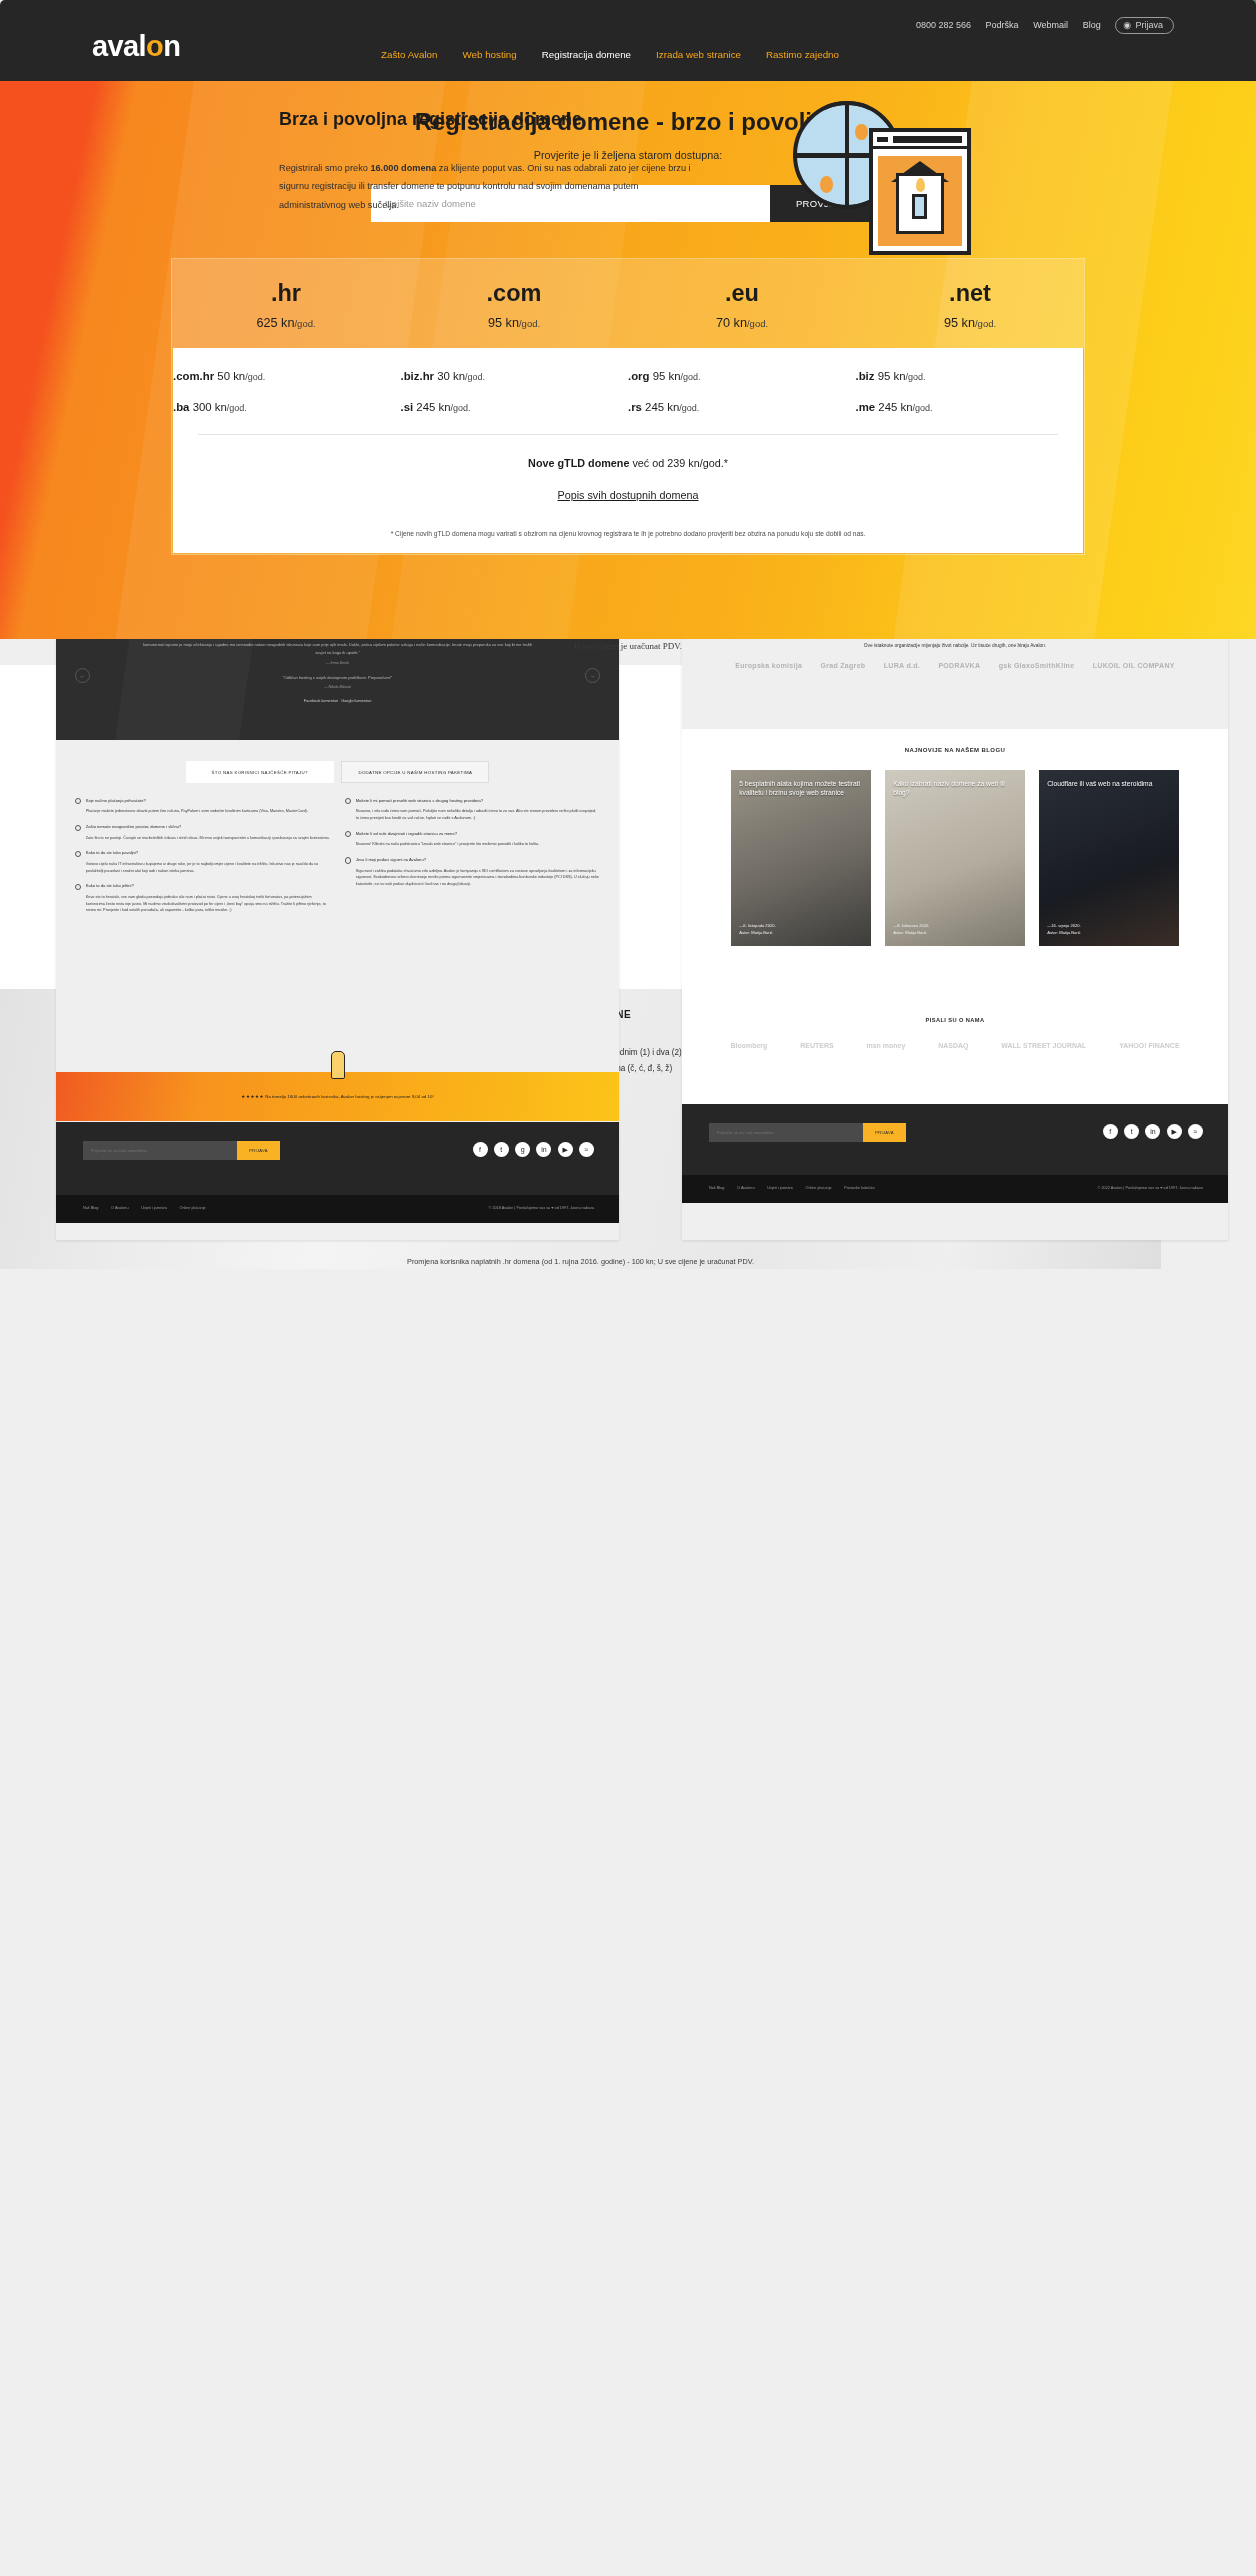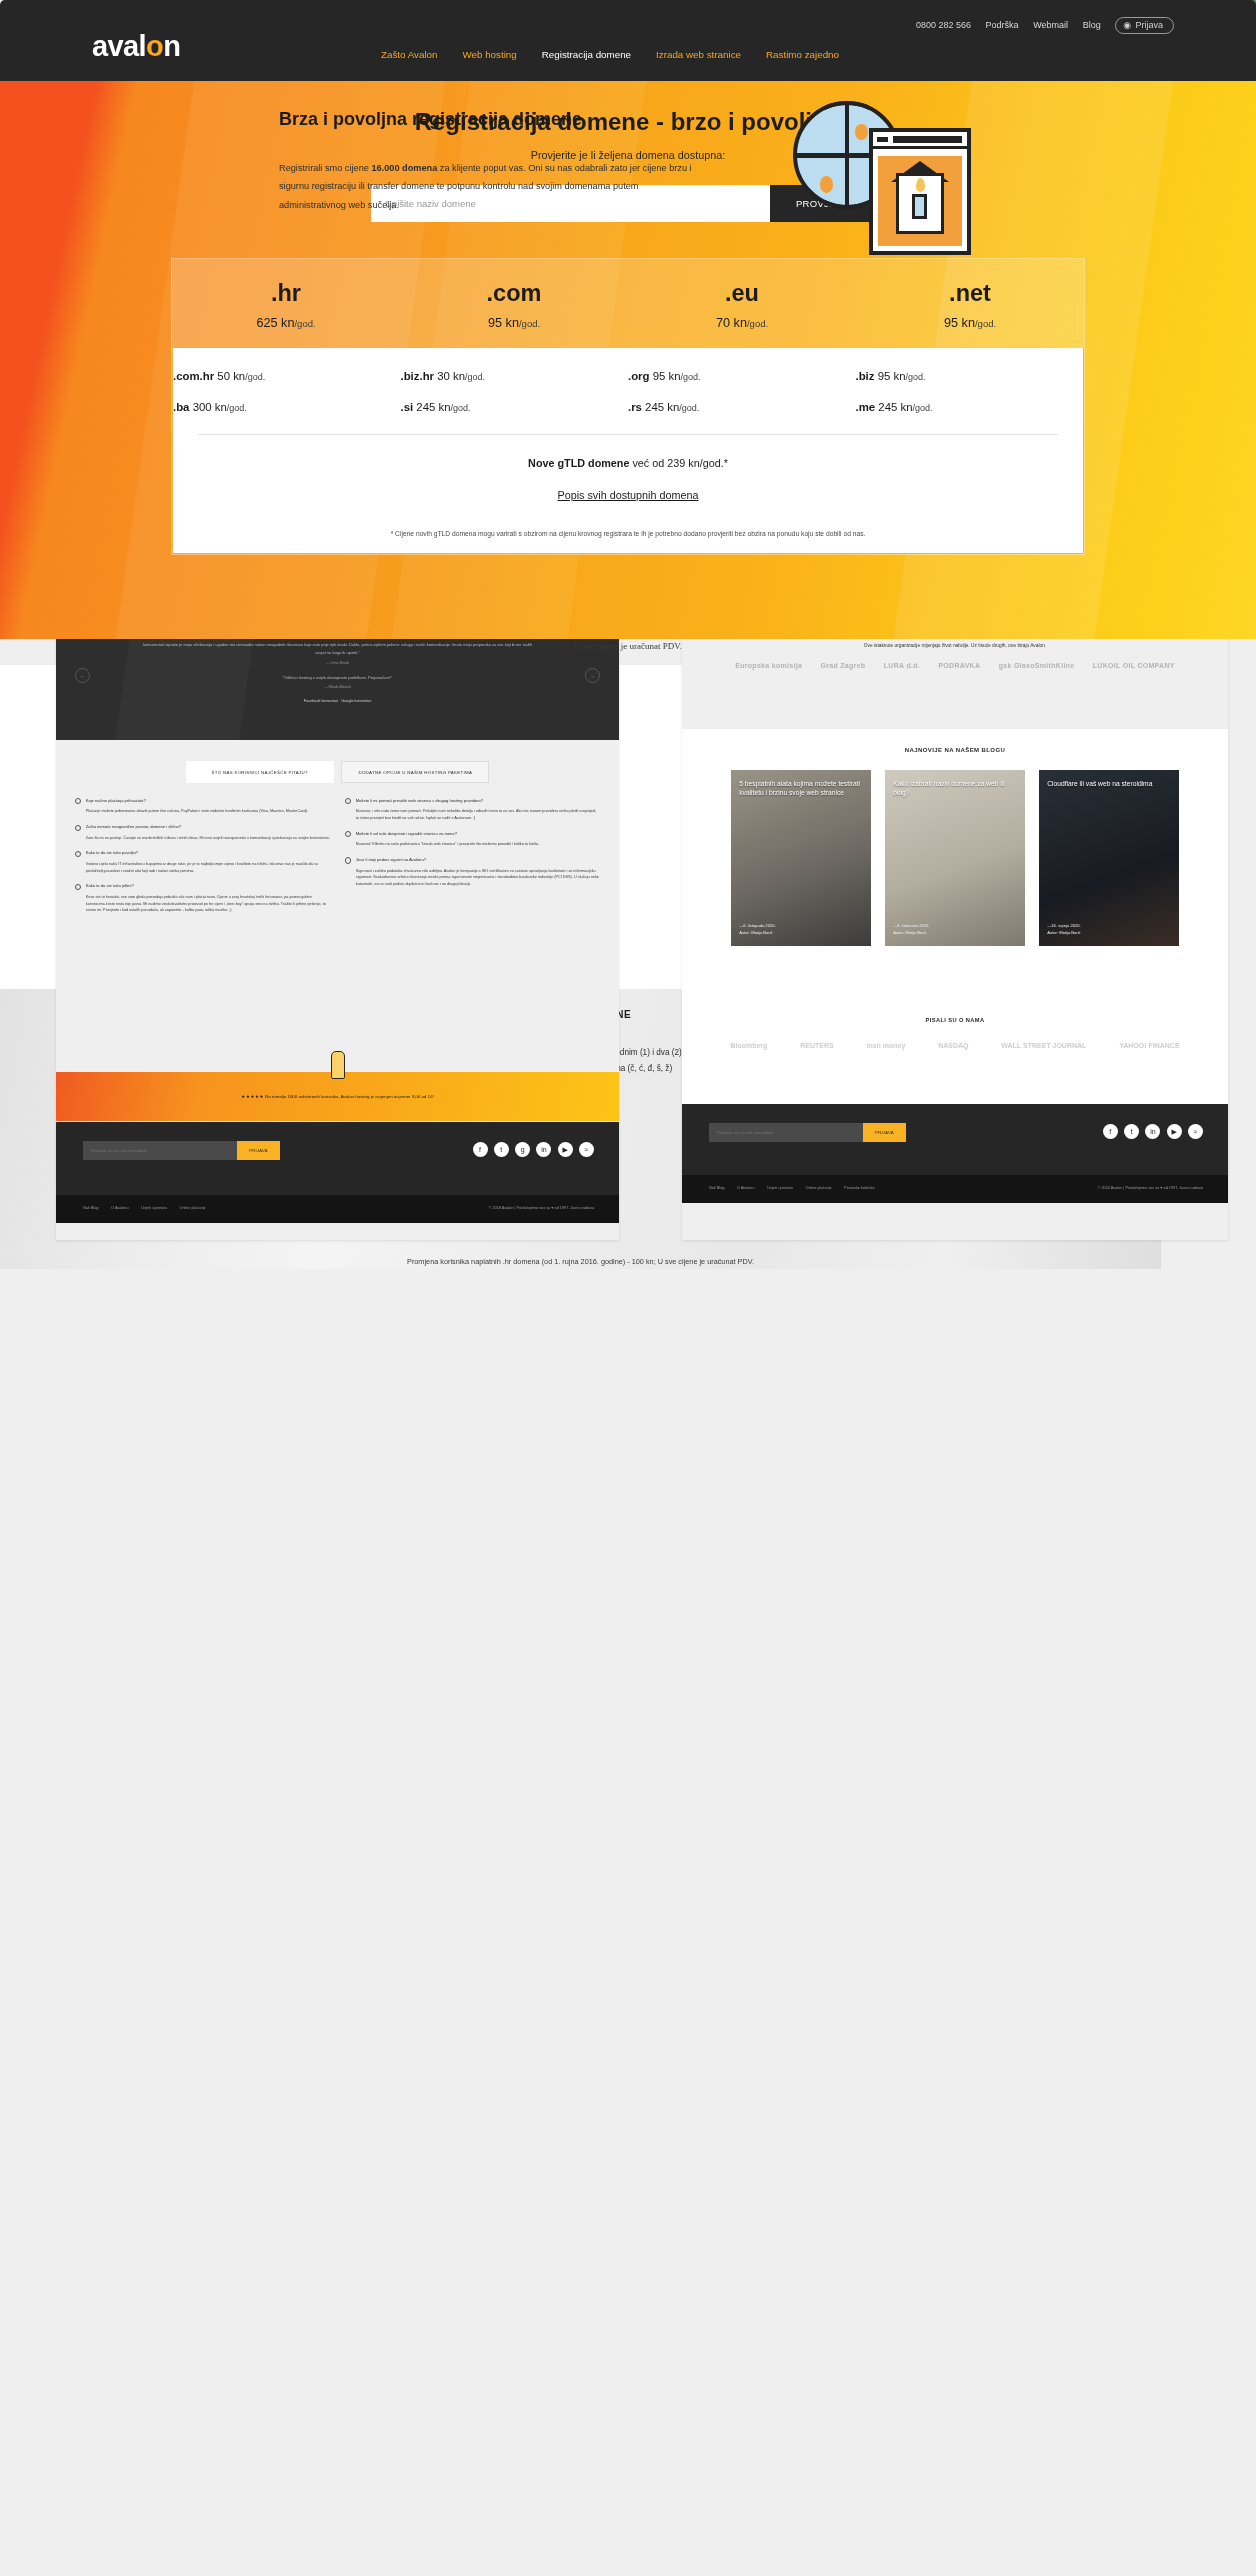--- a/index.html
+++ b/index.html
@@ -719,21 +719,21 @@
       <a href="#">Izrada web stranice</a>
       <a href="#">Rastimo zajedno</a>
     </div>
   </div>
 
   <div id="s3hero">
     <div class="sk1"></div>
     <div class="sk2"></div>
     <div class="sk3"></div>
     <h1>Registracija domene - brzo i povoljno</h1>
-    <div class="sub">Provjerite je li željena domena dostupna:</div>
+    <div class="sub">Provjerite je li željena starom dostupna:</div>
     <div id="s3find">
       <div class="inp">Upišite naziv domene</div>
       <div class="go"><span>PROVJERI</span><span class="mg"></span></div>
     </div>
 
     <div id="s3tlds">
       <div class="top">
         <div class="c">
             <div class="n">.hr</div>
             <div class="p"><span>625 kn</span><span class="u">/god.</span></div>
@@ -769,21 +769,21 @@
         <a href="#" class="all">Popis svih dostupnih domena</a>
         <div class="note">* Cijene novih gTLD domena mogu varirati s obzirom na cijenu krovnog registrara te ih je potrebno dodano provjeriti bez obzira na ponudu koju ste dobili od nas.</div>
       </div>
     </div>
   </div>
   <div id="s3pdv">U sve cijene je uračunat PDV.</div>
 </div>
 
 <div id="shot4">
   <h2>Brza i povoljna registracija domene</h2>
-  <div class="p1"><span>Registrirali smo cijene </span><b>16.000 domena</b><span> za klijente poput vas. Oni su nas odabrali zato jer cijene brzu i sigurnu registraciju ili transfer domene te potpunu kontrolu nad svojim domenama putem administrativnog web sučelja.</span></div>
+  <div class="p1"><span>Registrirali smo preko </span><b>16.000 domena</b><span> za klijente poput vas. Oni su nas odabrali zato jer cijene brzu i sigurnu registraciju ili transfer domene te potpunu kontrolu nad svojim domenama putem administrativnog web sučelja.</span></div>
   <div class="art">
     <div class="globe"></div>
       <div class="e1"></div>
       <div class="dot1"></div>
       <div class="dot2"></div>
     <div class="win">
         <div class="bar">
           <i></i>
           <u></u>
         </div>

